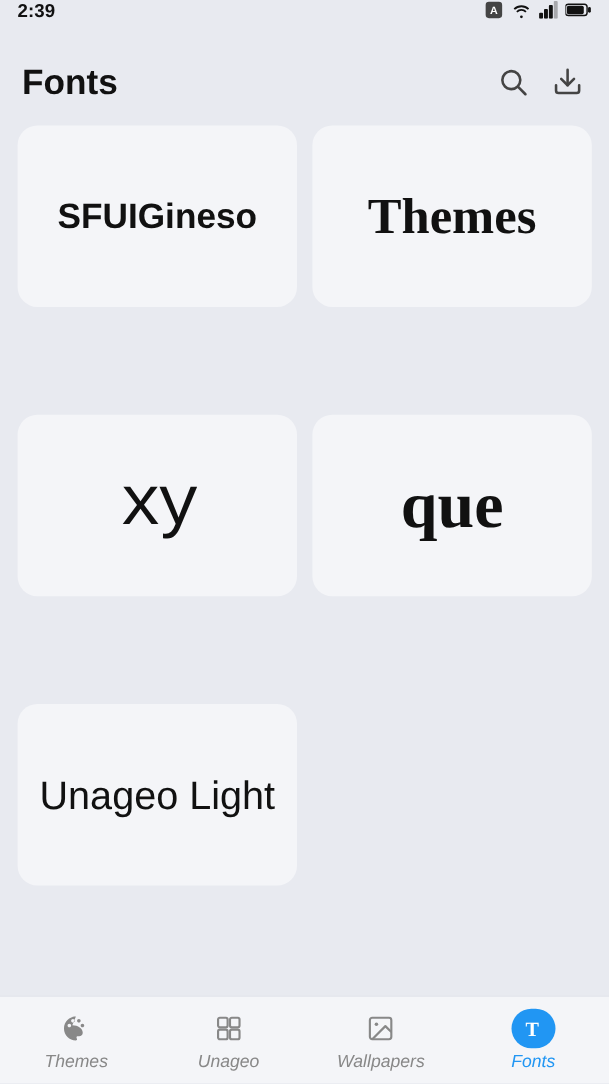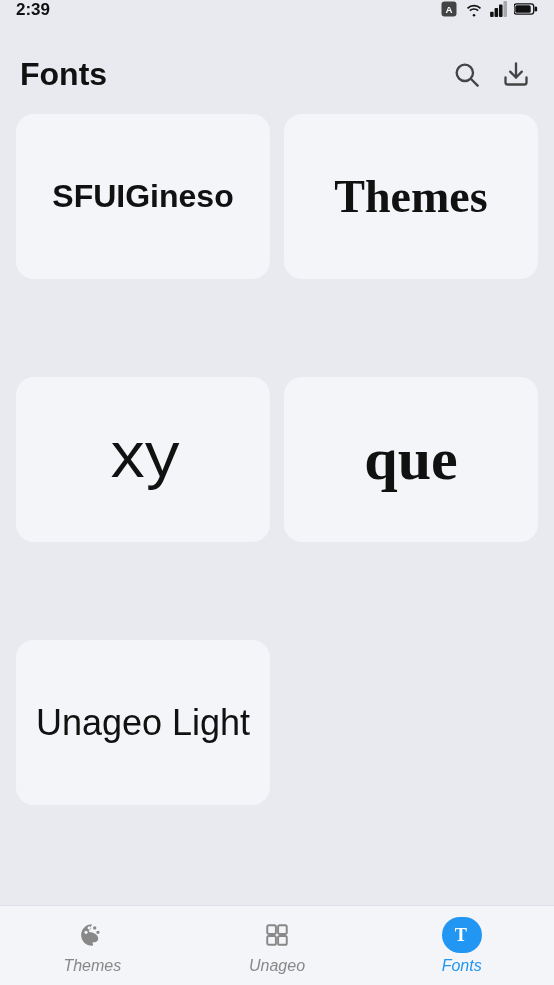--- a/index.html
+++ b/index.html
@@ -253,20 +253,30 @@
         <path d="M4 4h7v7H4zm9 0h7v7h-7zM4 13h7v7H4zm9 2v3h3v-3h-3zm0 4v1h1v-1h-1zm2 0h1v1h-1v-1zm0-2h1v1h-1v-1z" opacity="0"></path>
         <rect x="3" y="3" width="8" height="8" rx="1.5" fill="none" stroke="#888" stroke-width="1.8"></rect>
         <rect x="13" y="3" width="8" height="8" rx="1.5" fill="none" stroke="#888" stroke-width="1.8"></rect>
         <rect x="3" y="13" width="8" height="8" rx="1.5" fill="none" stroke="#888" stroke-width="1.8"></rect>
         <rect x="13" y="13" width="8" height="8" rx="1.5" fill="none" stroke="#888" stroke-width="1.8"></rect>
       </svg>
     </div>
     <span class="nav-label">Unageo</span>
   </div>
 
+  <div class="nav-item">
+    <div class="nav-icon-wrap">
+      <svg width="26" height="26" viewBox="0 0 24 24" fill="#888">
+        <rect x="3" y="3" width="18" height="18" rx="2" fill="none" stroke="#888" stroke-width="1.8"></rect>
+        <circle cx="8.5" cy="8.5" r="1.5" fill="#888"></circle>
+        <polyline points="21 15 16 10 5 21" fill="none" stroke="#888" stroke-width="1.8" stroke-linejoin="round"></polyline>
+      </svg>
+    </div>
+    <span class="nav-label">Wallpapers</span>
+  </div>
 
   <div class="nav-item active">
     <div class="nav-icon-wrap">
       <svg width="22" height="22" viewBox="0 0 24 24" fill="#fff">
         <text x="4" y="19" font-size="20" font-family="Georgia, serif" font-weight="bold" fill="white">T</text>
       </svg>
     </div>
     <span class="nav-label" style="color:#2196f3;">Fonts</span>
   </div>
 

